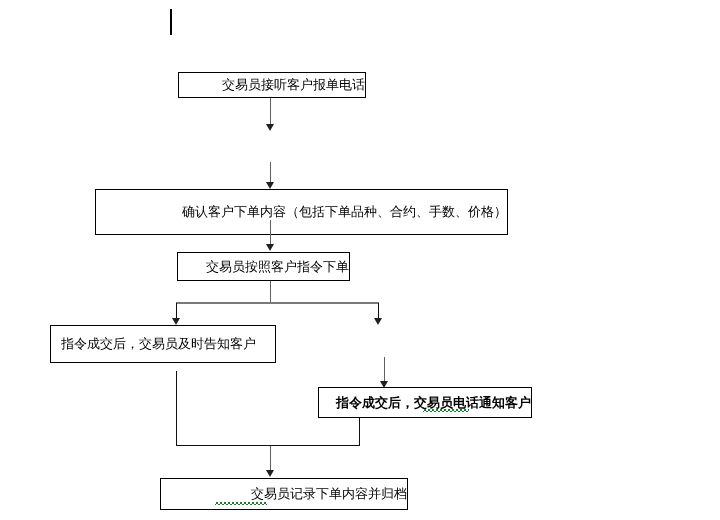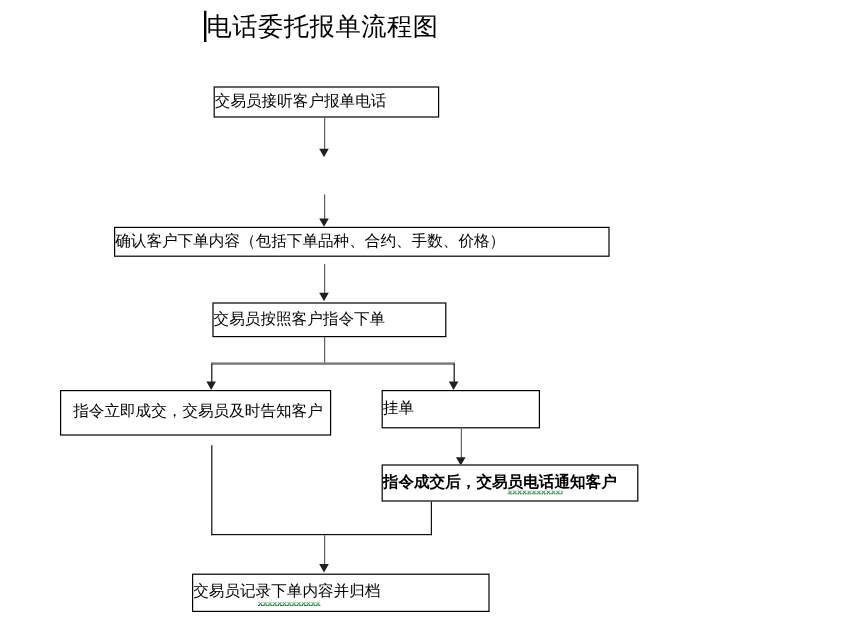--- a/index.html
+++ b/index.html
@@ -45,21 +45,21 @@
   }
 
   
   .node {
     position: absolute;
     box-sizing: border-box;
     border: 1px solid #000000;
     background: #ffffff;
     display: flex;
     align-items: center;
-    justify-content: flex-start;
+    justify-content: flex-end;
     font-size: 13px;
     line-height: 16px;
     white-space: nowrap;
     color: #000;
   }
   .node .txt { display: inline-block; }
 
   
   .squiggle {
     position: absolute;
@@ -95,60 +95,56 @@
     border-right: 4px solid transparent;
     border-top: 7px solid #202020;
   }
 </style>
 </head>
 <body>
 
 <div id="canvas">
 
   <div class="caret"></div>
-  <div class="doc-title">电话委托报单流程图</div>
 
   <div class="node" style="left:178px; top:72px; width:188px; height:26px;">
     <span class="txt">交易员接听客户报单电话</span>
   </div>
 
   <div class="vline" style="left:270px; top:98px; height:28px;"></div>
   <div class="arrowhead" style="left:266px; top:124px;"></div>
 
 
   <div class="vline" style="left:270px; top:162px; height:22px;"></div>
   <div class="arrowhead" style="left:266px; top:182px;"></div>
 
-  <div class="node" style="left:95px; top:189px; width:413px; height:25px;">
+  <div class="node" style="left:95px; top:189px; width:413px; height:46px;">
     <span class="txt">确认客户下单内容（包括下单品种、合约、手数、价格）</span>
   </div>
 
   <div class="vline" style="left:270px; top:220px; height:26px;"></div>
   <div class="arrowhead" style="left:266px; top:244px;"></div>
 
-  <div class="node" style="left:177px; top:252px; width:195px; height:29px;">
+  <div class="node" style="left:177px; top:252px; width:173px; height:29px;">
     <span class="txt">交易员按照客户指令下单</span>
   </div>
 
   <div class="vline" style="left:270px; top:281px; height:22px;"></div>
   <div class="hline thick" style="left:176px; top:302px; width:203px;"></div>
 
   <div class="vline dark" style="left:176px; top:303px; height:18px;"></div>
   <div class="arrowhead" style="left:172px; top:318px;"></div>
 
   <div class="vline dark" style="left:378px; top:303px; height:18px;"></div>
   <div class="arrowhead" style="left:374px; top:318px;"></div>
 
   <div class="node" style="left:50px; top:325px; width:226px; height:38px; justify-content:flex-start; padding-left:10px;">
-    <span class="txt">指令立即成交，交易员及时告知客户</span>
+    <span class="txt">指令成交后，交易员及时告知客户</span>
   </div>
 
-  <div class="node" style="left:318px; top:325px; width:132px; height:32px;">
-    <span class="txt">挂单</span>
-  </div>
 
   <div class="vline" style="left:384px; top:357px; height:26px;"></div>
   <div class="arrowhead" style="left:380px; top:381px;"></div>
 
   <div class="node" style="left:318px; top:387px; width:214px; height:31px;font-weight:bold;">
     <span class="txt">指令成交后，交易员电话通知客户</span>
   </div>
   <div class="squiggle" style="left:423px; top:409px; width:46px;"></div>
 
   <div class="vline dark" style="left:176px; top:371px; height:75px;"></div>

